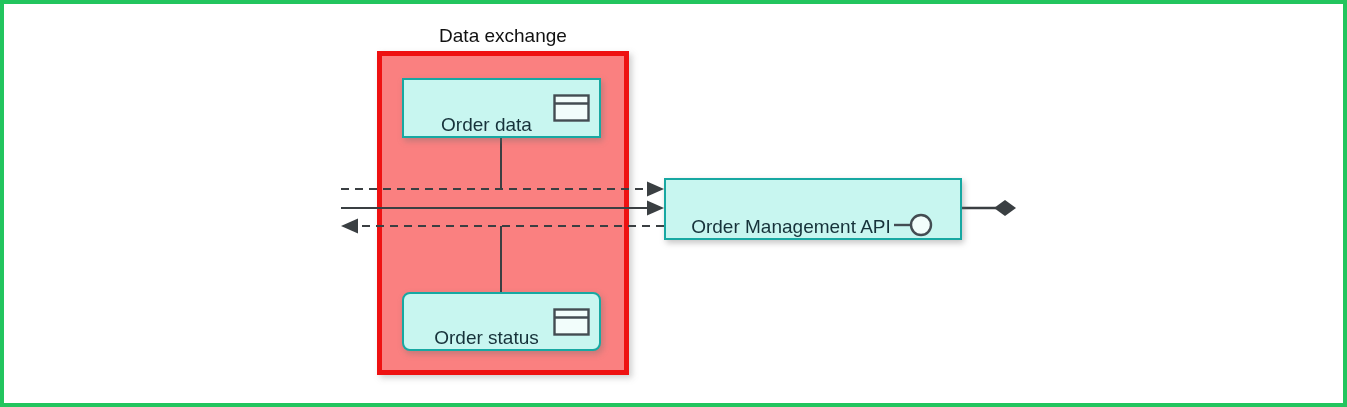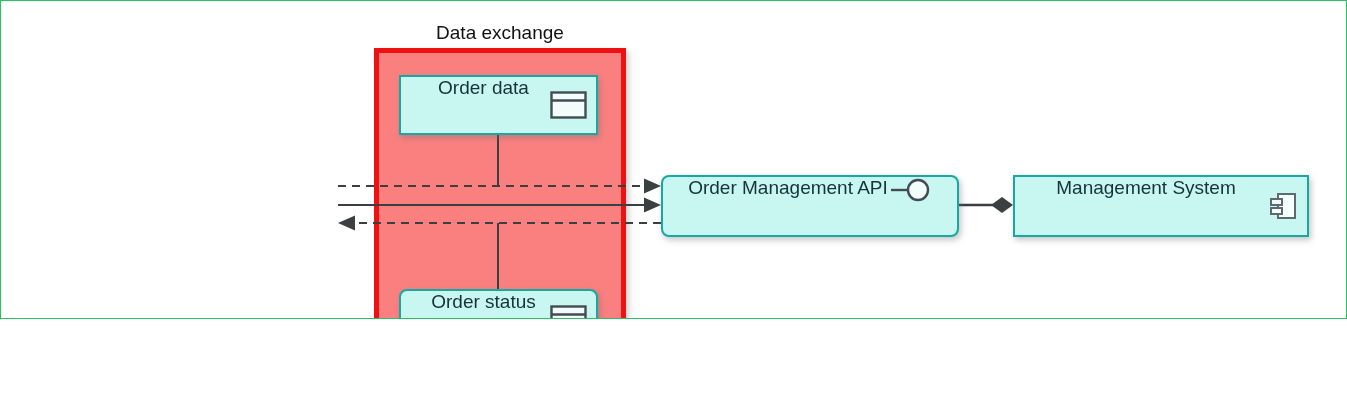--- a/index.html
+++ b/index.html
@@ -1,20 +1,20 @@
 <!DOCTYPE html>
 <html><head>
 <meta charset="utf-8">
 <style>
   html,body{margin:0;padding:0;background:#ffffff;}
   .canvas{
     position:relative;
-    width:1347px;height:319px;
+    width:1347px;height:407px;
     background:#ffffff;
-    border:1px solid #22c55e;
+    border:4px solid #22c55e;
     box-sizing:border-box;
     font-family:"Liberation Sans","DejaVu Sans",sans-serif;
     color:#16323a;
     overflow:hidden;
   }
   .group-box{
     position:absolute;
     left:373px;top:47px;width:252px;height:324px;
     background:#fa8080;
     border:5px solid #ee1111;
@@ -33,30 +33,30 @@
   }
   .edges{
     position:absolute;left:0;top:0;width:1347px;height:407px;
     z-index:2;
   }
   .node{
     position:absolute;
     background:#c8f6f0;
     border:2px solid #17a8a2;
     box-sizing:border-box;
-    display:flex;align-items:flex-start;justify-content:center;
+    display:flex;align-items:flex-end;justify-content:center;
     font-size:19px;
     z-index:3;
     box-shadow:2px 3px 6px rgba(110,110,110,0.4);
   }
   .node .corner-icon{
     position:absolute;right:9px;top:50%;transform:translateY(-50%);
     display:block;line-height:0;
   }
-  .node.inline-icon{gap:2px;border-radius:8px;}
+  .node.inline-icon{gap:2px;}
   .node.inline-icon .iface{position:static;transform:none;line-height:0;}
   #order-system{left:35px;top:174px;width:302px;height:60px;}
   #order-data{left:398px;top:74px;width:199px;height:60px;}
   #order-status{left:398px;top:288px;width:199px;height:59px;border-radius:8px;}
   #order-management-api{left:660px;top:174px;width:298px;height:62px;}
   #management-system{left:1012px;top:174px;width:296px;height:62px;}
   .lbl{white-space:nowrap;}
   #order-system .lbl,#management-system .lbl,
   #order-data .lbl,#order-status .lbl{padding-right:30px;}
 </style>
@@ -123,24 +123,14 @@
   <div class="node inline-icon" id="order-management-api">
     <span class="lbl">Order Management API</span>
     <span class="iface">
       <svg width="42" height="26" viewBox="0 0 42 26">
         <line x1="1" y1="13" x2="17" y2="13" stroke="#434c52" stroke-width="2.4"></line>
         <circle cx="28" cy="13" r="10" fill="#f2fdfb" stroke="#434c52" stroke-width="2.4"></circle>
       </svg>
     </span>
   </div>
 
-  <div class="node" id="management-system">
-    <span class="lbl">Management System</span>
-    <span class="corner-icon">
-      <svg width="30" height="30" viewBox="0 0 30 30">
-        <rect x="10" y="3" width="17" height="24" fill="#f7fffd" stroke="#5f6a70" stroke-width="2"></rect>
-        <rect x="3" y="8" width="11" height="6" fill="#f7fffd" stroke="#5f6a70" stroke-width="2"></rect>
-        <rect x="3" y="17" width="11" height="6" fill="#f7fffd" stroke="#5f6a70" stroke-width="2"></rect>
-      </svg>
-    </span>
-  </div>
 
 </div>
 
 </body></html>

